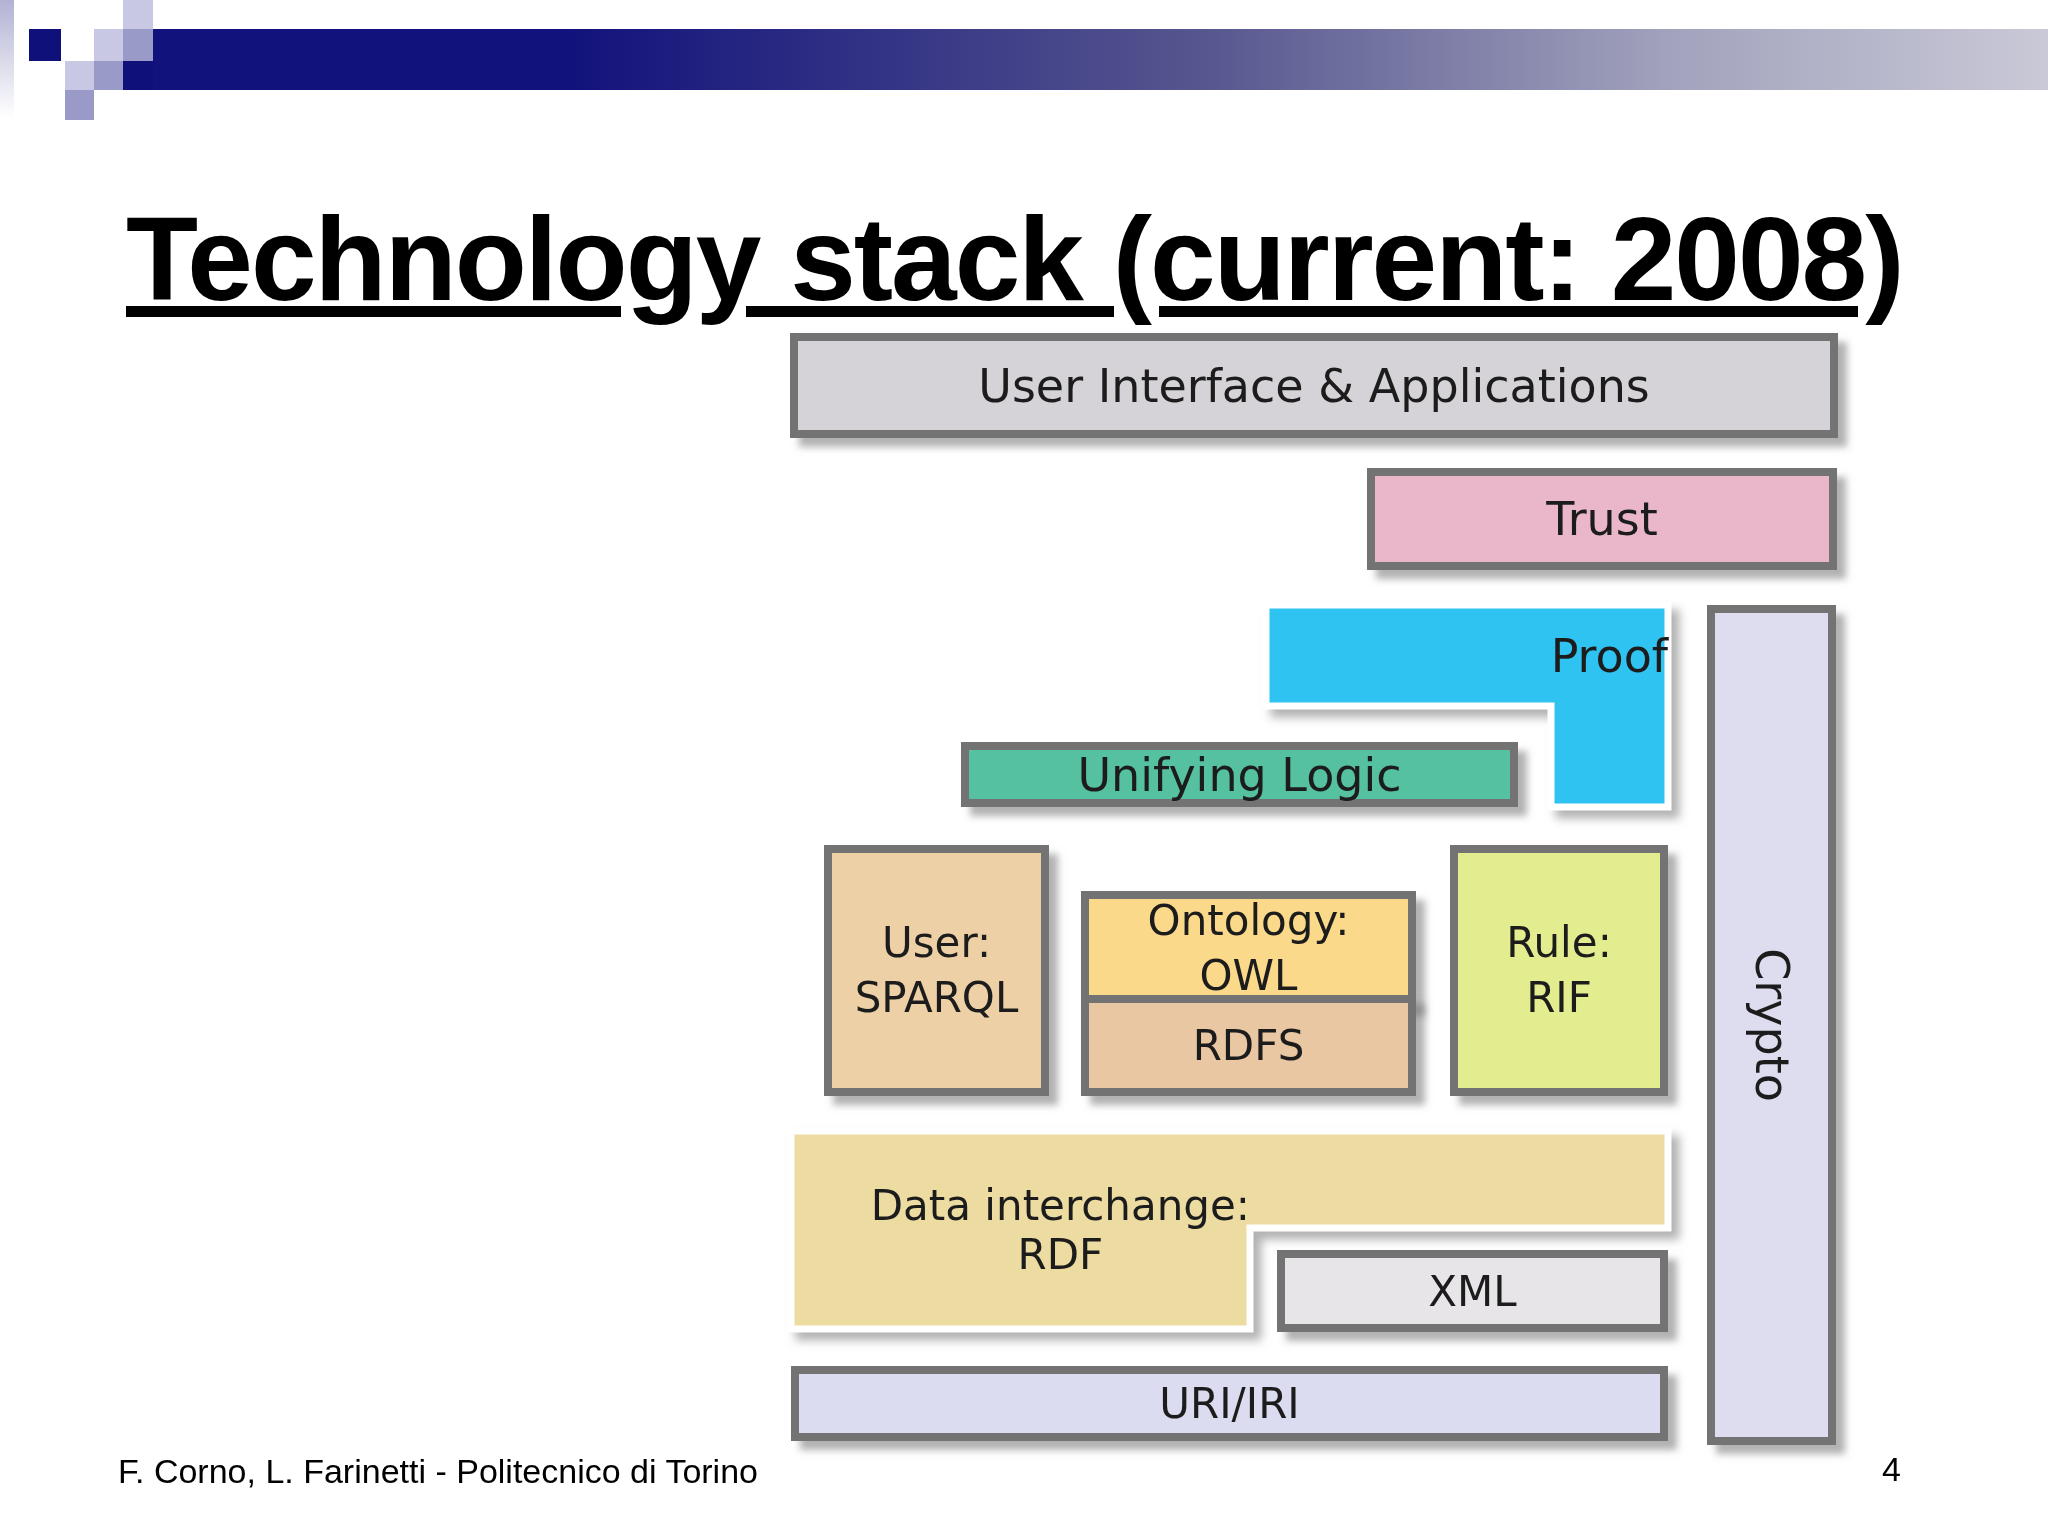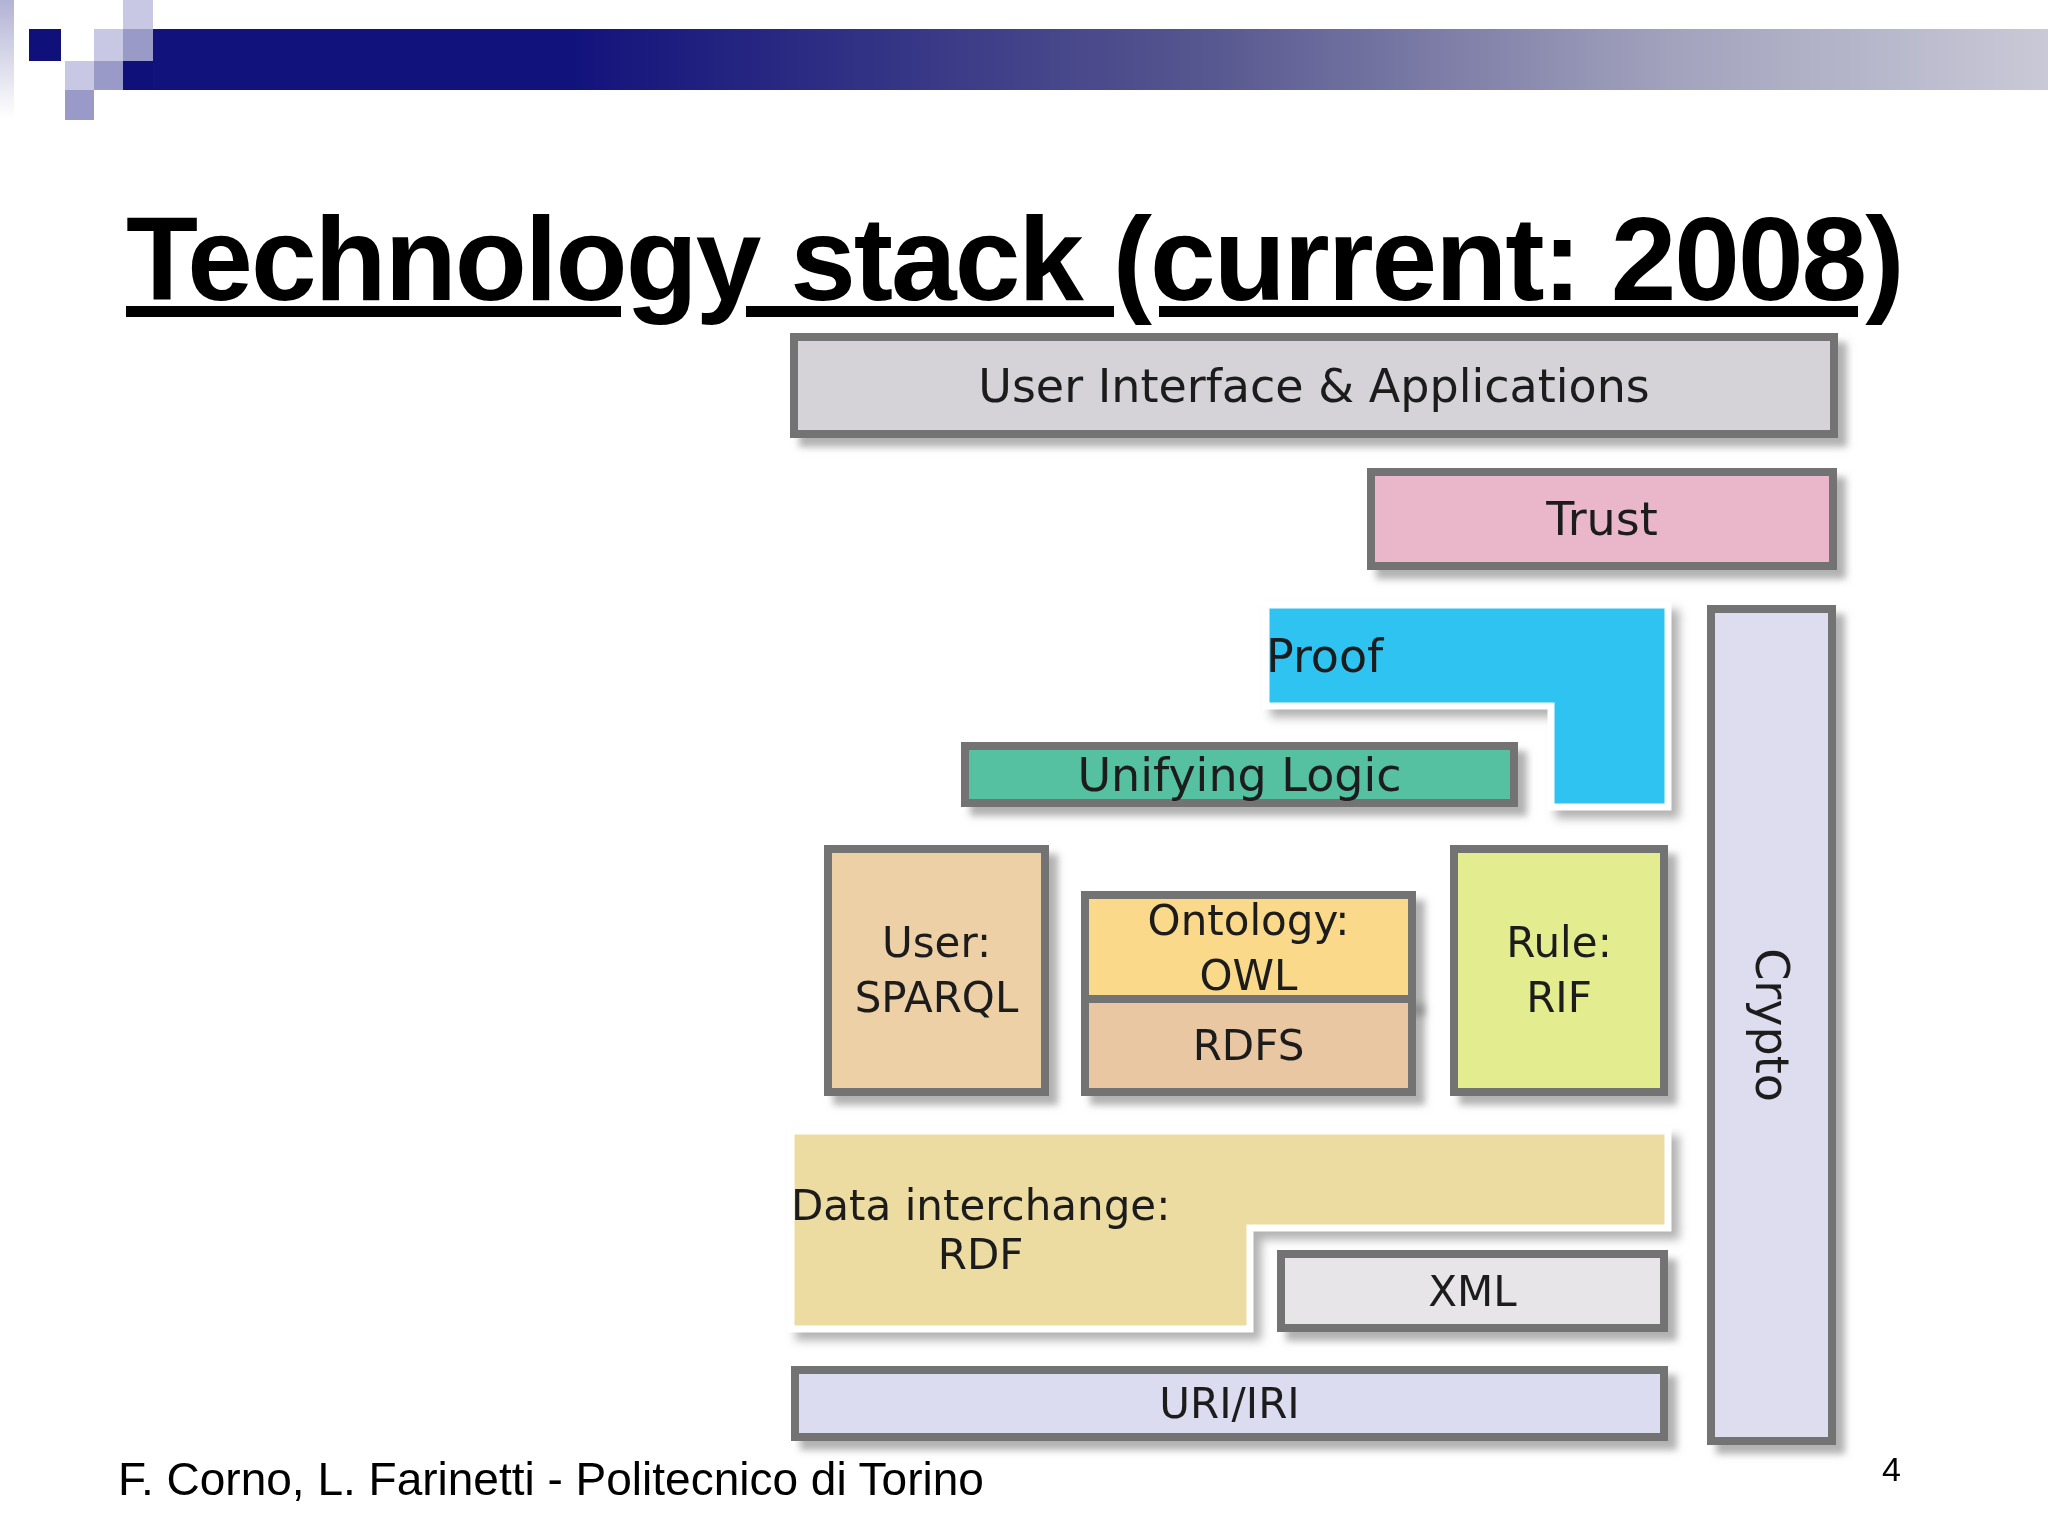--- a/index.html
+++ b/index.html
@@ -21,21 +21,21 @@
   .sq-medium { background:#9a9ac8; }
 
   
   .title {
     position:absolute; left:126px; top:112px; width:1850px;
     font-family:"Liberation Sans", sans-serif;
     font-size:118px; letter-spacing:-2px; color:#000; white-space:nowrap;text-decoration:underline;
   }
   .footer {
     position:absolute; left:118px; top:1452px;
-    font-family:"Liberation Sans", sans-serif; font-size:46px; color:#000;
+    font-family:"Liberation Sans", sans-serif; font-size:34px; color:#000;
   }
   .page-number {
     position:absolute; left:1882px; top:1450px;
     font-family:"Liberation Sans", sans-serif; font-size:34px; color:#000;
   }
 
   
   .block {
     position:absolute; box-sizing:border-box;
     border:8px solid #737373;
@@ -59,21 +59,21 @@
   .b-uri     { left:791px;  top:1366px; width:877px;  height:75px;  background:#dcdcf0; }
 
   .crypto-text { transform:rotate(90deg); white-space:nowrap; font-size:46px; }
 
   .lshape { position:absolute; overflow:visible;
     filter:drop-shadow(8px 8px 5px rgba(115,115,115,0.55)); }
   .svg-proof { left:1266px; top:605px; }
   .svg-data  { left:791px;  top:1131px; }
   .l-overlay {
     position:absolute; display:flex; flex-direction:column;
-    align-items:flex-start; justify-content:center;
+    align-items:flex-end; justify-content:center;
     color:#1c1c1c; text-align:center;
   }
   .o-proof { left:1266px; top:605px; width:402px; height:101px; }
   .o-data  { left:791px;  top:1131px; width:459px; height:198px; }
 </style>
 </head>
 <body>
 
 <div class="slide">
 

